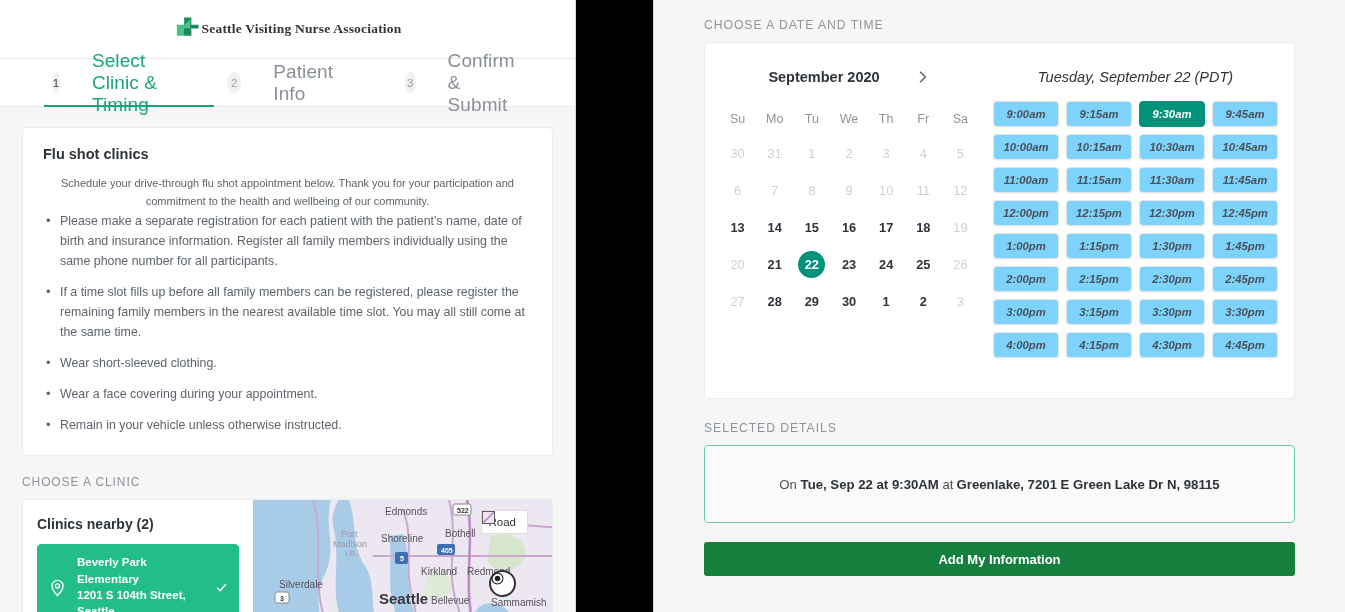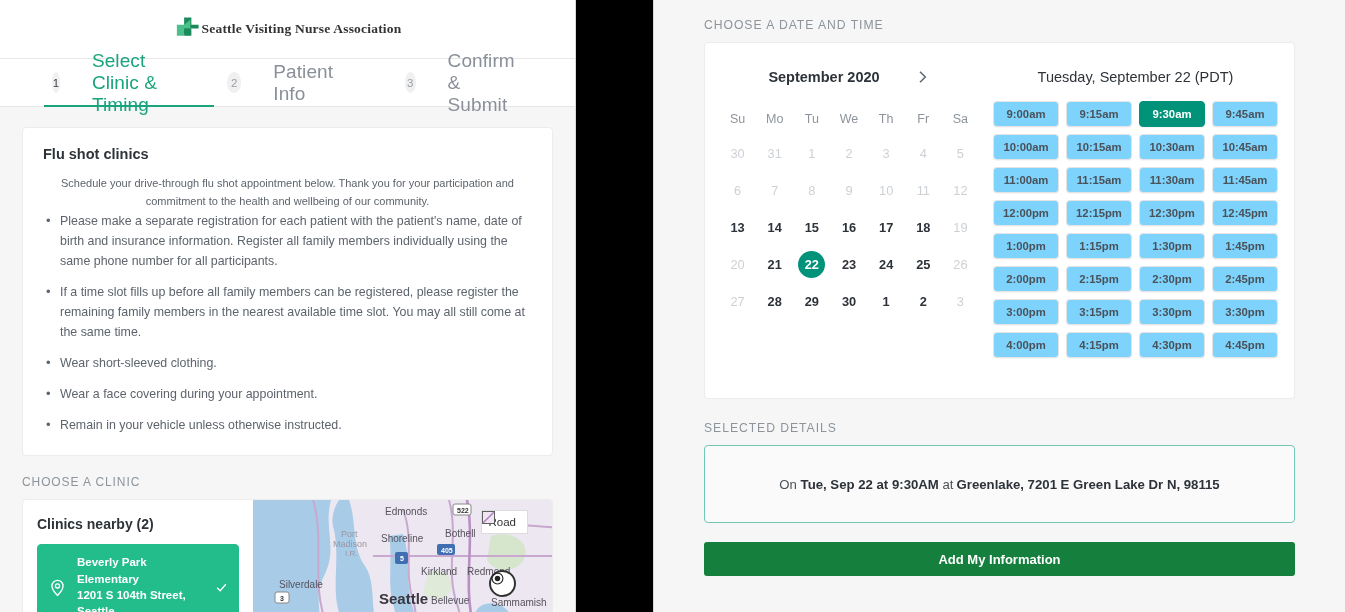--- a/index.html
+++ b/index.html
@@ -149,21 +149,21 @@
     text-align: center; font-size: 12.8px; font-weight: bold;
     height: 37px; line-height: 37px; color: #2d3339; position: relative;
   }
   .cal-day.muted { color: #cdd1d6; font-weight: normal; }
   .cal-day.selected span {
     display: inline-flex; align-items: center; justify-content: center;
     width: 27px; height: 27px; border-radius: 50%;
     background: #00937a; color: #fff;
   }
 
-  .slots-col { flex: 1; padding: 0 6px 0 10px; }
+  .slots-col { flex: 1; padding: 0 6px 0 10px; font-style: italic; }
   .slots-title {
     text-align: center; font-size: 14.5px; color: #2d3339;
     height: 40px; line-height: 40px;
   }
   .slots-grid {
     display: grid; grid-template-columns: repeat(4, 1fr);
     gap: 7px; margin-top: 4px;
   }
   .slot {
     border: 1px solid #e4e4e4; border-radius: 4px; background: #7dd3fc;

